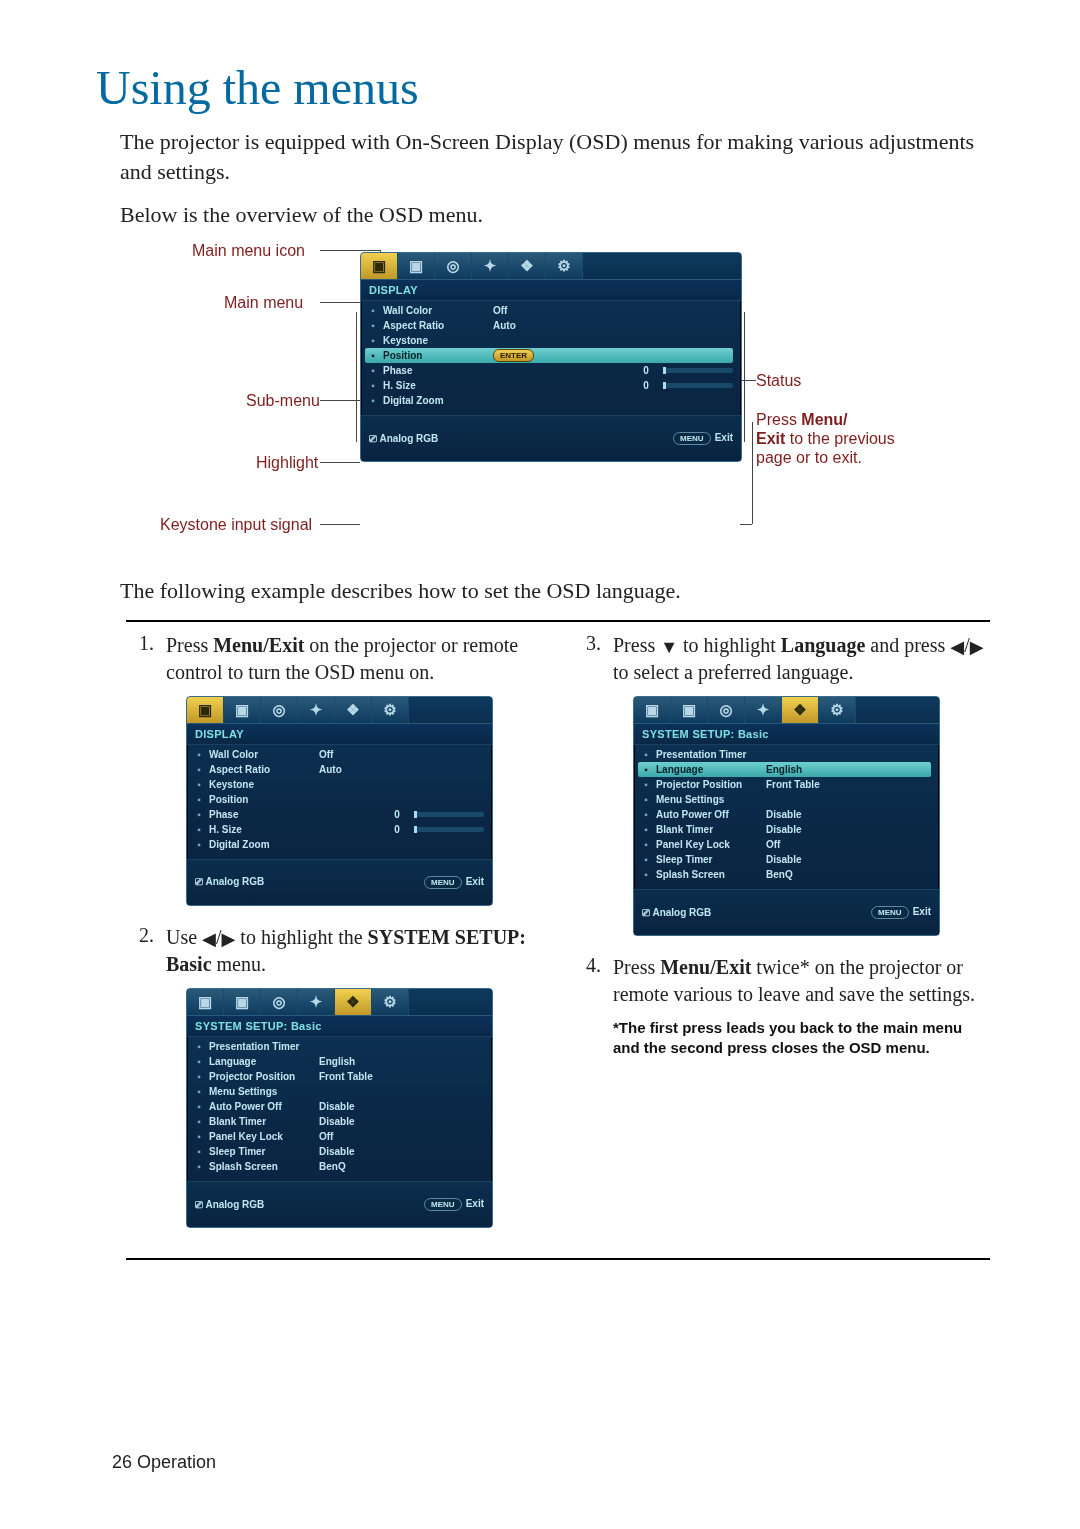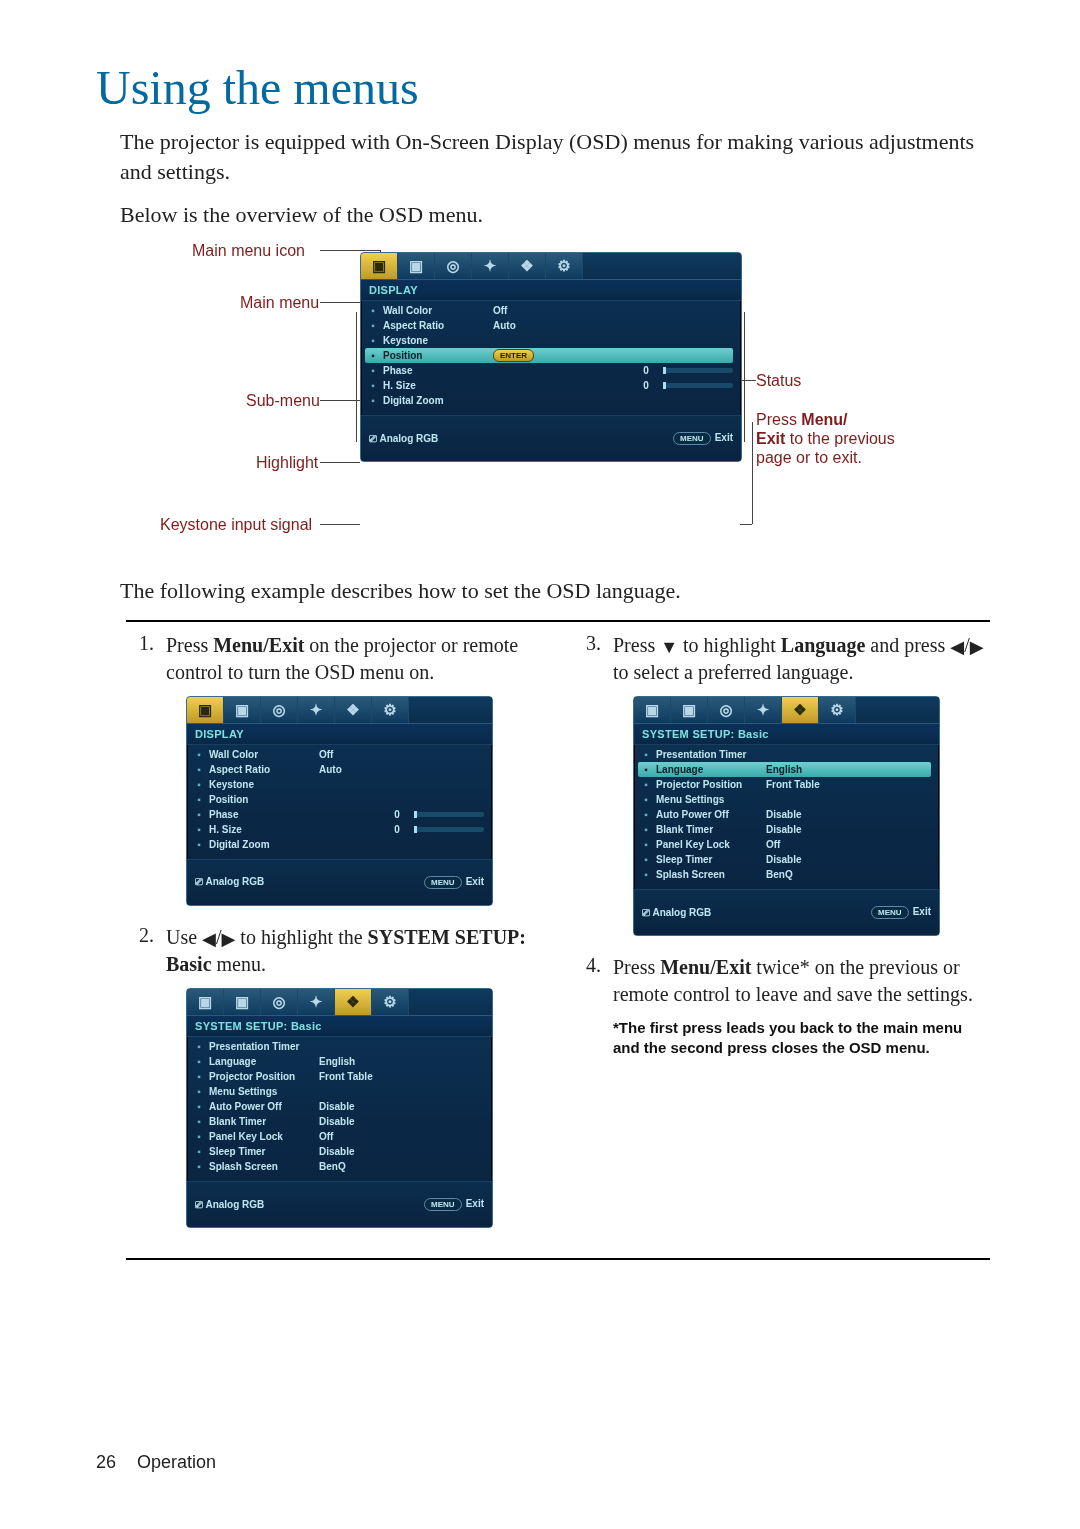--- a/index.html
+++ b/index.html
@@ -195,37 +195,37 @@
     margin-left:40px;
     color:#111;
   }
   .cols-border-bottom { border-bottom:2px solid #000; padding-bottom:12px;}
 
   .footer {
     position:absolute;
     left:96px; bottom:56px;
     font-size:18px;
   }
-  .footer .pn { display:inline-block; width:36px;}
+  .footer .pn { display:inline-block; width:36px;text-align:right;}
 </style>
 </head>
 <body>
 
 <div class="page">
   <h1>Using the menus</h1>
   <div class="intro">The projector is equipped with On-Screen Display (OSD) menus for making various adjustments and settings.</div>
   <div class="below">Below is the overview of the OSD menu.</div>
 
   <div class="diagram">
 
     <div class="diag-label" style="left:72px; top:0">Main menu icon</div>
     <div class="diag-line diag-line-h" style="left:200px; top:8px; width:60px"></div>
     <div class="diag-line diag-line-v" style="left:260px; top:8px; height:20px"></div>
 
-    <div class="diag-label" style="left:120px; top:52px">Main menu</div>
+    <div class="diag-label" style="left:104px; top:52px">Main menu</div>
     <div class="diag-line diag-line-h" style="left:200px; top:60px; width:40px"></div>
 
     <div class="diag-label" style="left:126px; top:150px">Sub-menu</div>
     <div class="diag-line diag-line-h" style="left:200px; top:158px; width:40px"></div>
 
     <div class="diag-label" style="left:136px; top:212px">Highlight</div>
     <div class="diag-line diag-line-h" style="left:200px; top:220px; width:40px"></div>
 
     <div class="diag-label" style="left:40px; top:274px">Keystone input signal</div>
     <div class="diag-line diag-line-h" style="left:200px; top:282px; width:40px"></div>
@@ -517,21 +517,21 @@
           </div>
         <div class="osd-footer">
           <span>⎚ <span>Analog RGB</span></span>
           <span><span class="menu-btn">MENU</span><span>Exit</span></span>
         </div>
       </div>
 
       <div class="step">
         <div class="n">4.</div>
         <div class="t">
-          <span>Press </span><b>Menu/Exit</b><span> twice* on the previous or remote control to leave and save the settings.</span>
+          <span>Press </span><b>Menu/Exit</b><span> twice* on the projector or remote various to leave and save the settings.</span>
         </div>
       </div>
       <div class="note">*The first press leads you back to the main menu and the second press closes the OSD menu.</div>
     </div>
   </div>
 </div>
 
 <div class="footer">
   <span class="pn">26</span>
   <span>Operation</span>

